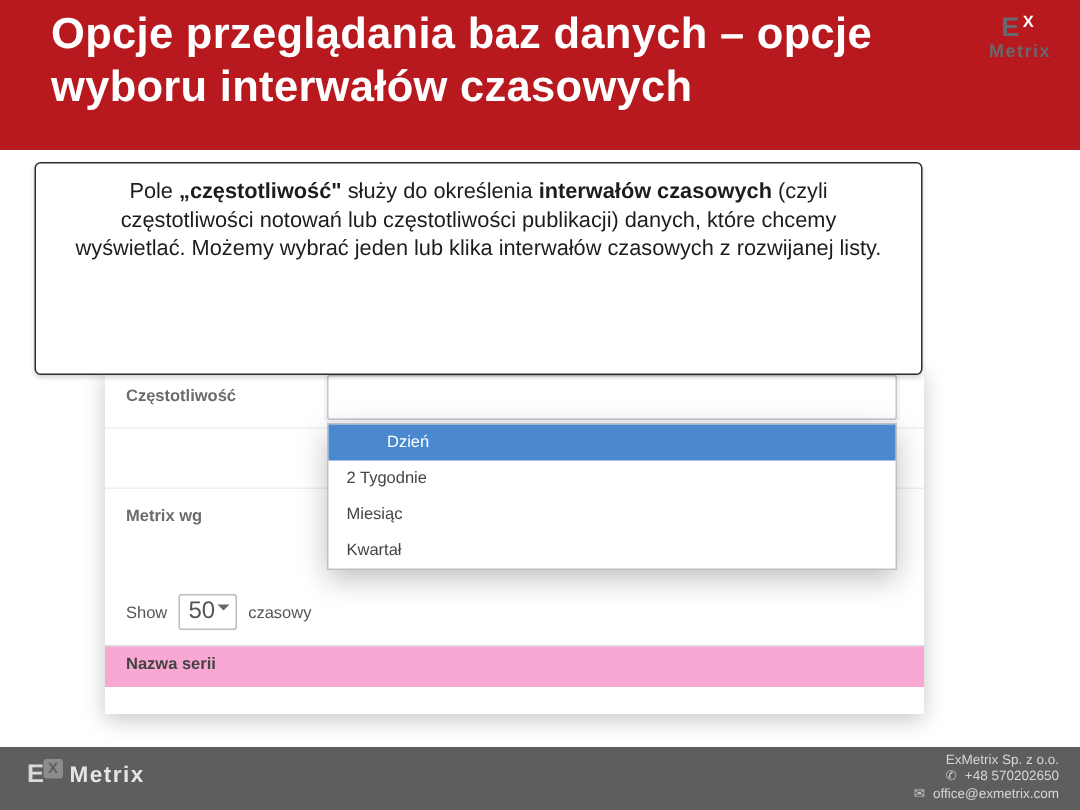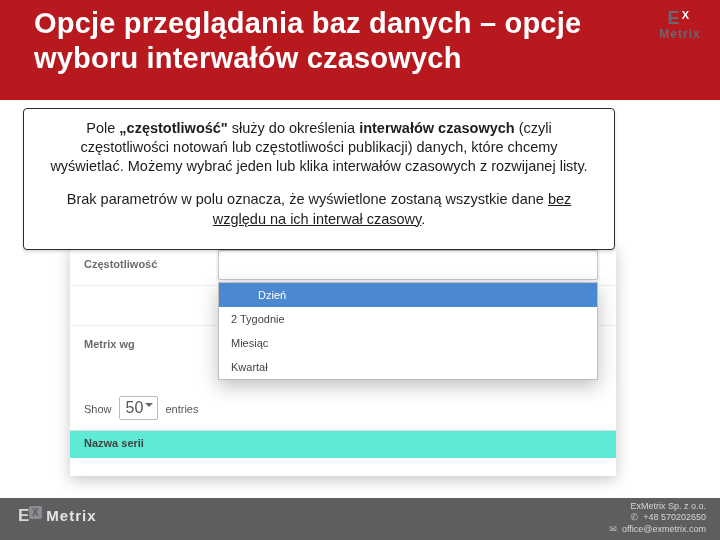--- a/index.html
+++ b/index.html
@@ -30,21 +30,21 @@
   .field-input { position: absolute; left: 148px; top: 8px; width: 380px; height: 24px; border: 1px solid #d6d6d6; border-radius: 2px; background: #fff; }
 
   .dropdown { position: absolute; left: 148px; top: 36px; width: 380px; background: #fff; border: 1px solid #bfbfbf; box-shadow: 0 6px 18px rgba(0,0,0,0.25); z-index: 4; }
   .dropdown li { list-style: none; padding: 6px 12px; font-size: 11px; color: #444; }
   .dropdown li.hl { background: #4a88cf; color: #fff; padding-left: 39px; }
 
   .show-row { position: absolute; left: 14px; top: 150px; font-size: 11px; color: #555; }
   .entries-sel { display: inline-block; border: 1px solid #bcbcbc; border-radius: 2px; padding: 2px 14px 2px 6px; margin: 0 4px; font-size: 16px; position: relative; }
   .entries-sel::after { content: ""; position: absolute; right: 4px; top: 6px; border: 4px solid transparent; border-top-color: #666; }
 
-  .th-row { position: absolute; left: 0; top: 184px; width: 100%; height: 28px; background: #5eead4; border-top: 1px solid #ddd; }
+  .th-row { position: absolute; left: 0; top: 184px; width: 100%; height: 28px; background: #f9a8d4; border-top: 1px solid #ddd; }
   .th-row .th { position: absolute; left: 14px; top: 6px; font-size: 11px; color: #434343; font-weight: 700; }
 
   
   .footer { position: absolute; left: 0; bottom: 0; width: 720px; height: 42px; background: #5c5e60; text-decoration: underline; }
   .footer-logo { position: absolute; left: 18px; top: 8px; color: #d9dadb; font-weight: 800; letter-spacing: 1px; }
   .footer-logo .fx-e { display: inline-block; font-size: 17px; }
   .footer-logo .fx-badge { display: inline-block; width: 13px; height: 13px; background: #8a8c8e; color: #5c5e60; font-size: 10px; font-weight: 900; line-height: 13px; text-align: center; border-radius: 2px; vertical-align: top; margin-left: -1px; }
   .footer-logo .fx-m { font-size: 15px; margin-left: 4px; color: #e4e5e6; }
   .footer-right { position: absolute; right: 14px; top: 3px; text-align: right; color: #d6d7d8; font-size: 9px; line-height: 1.25; }
   .ico { display: inline-block; width: 10px; text-align: center; margin-right: 4px; color: #c6c7c8; }
@@ -61,23 +61,20 @@
     <div>
       <span class="logo-ex">E</span><span class="logo-x-badge">X</span>
     </div>
     <div class="logo-metrix">Metrix</div>
   </div>
 
   <div class="explain-box">
     <p>
       <span>Pole </span><span class="bold">„częstotliwość"</span><span> służy do określenia </span><span class="bold">interwałów czasowych</span><span> (czyli częstotliwości notowań lub częstotliwości publikacji) danych, które chcemy wyświetlać. Możemy wybrać jeden lub klika interwałów czasowych z rozwijanej listy.</span>
     </p>
-    <p>
-      <span>Brak parametrów w polu oznacza, że wyświetlone zostaną wszystkie dane </span><span class="under">bez względu na ich interwał czasowy</span><span>.</span>
-    </p>
   </div>
 
   <div class="app-wrap">
     <div class="app-partial">ones industrial average indexes</div>
 
     <div class="field-row">
       <div class="field-label">Częstotliwość</div>
       <div class="field-input-open"></div>
       <ul class="dropdown">
         <li class="hl">Dzień</li>
@@ -88,21 +85,21 @@
     </div>
 
     <div class="field-row" style="top:0">
       <div class="field-label" style="top:52px">Metrix wg</div>
       <div class="field-input" style="top:48px"></div>
     </div>
 
     <div class="show-row">
       <span>Show</span>
       <span class="entries-sel"><span>50</span></span>
-      <span>entries</span>
+      <span>czasowy</span>
     </div>
 
     <div class="th-row">
       <div class="th">Nazwa serii</div>
     </div>
   </div>
 
   <div class="footer">
     <div class="footer-logo">
       <span class="fx-e">E</span><span class="fx-badge">X</span><span class="fx-m">Metrix</span>

